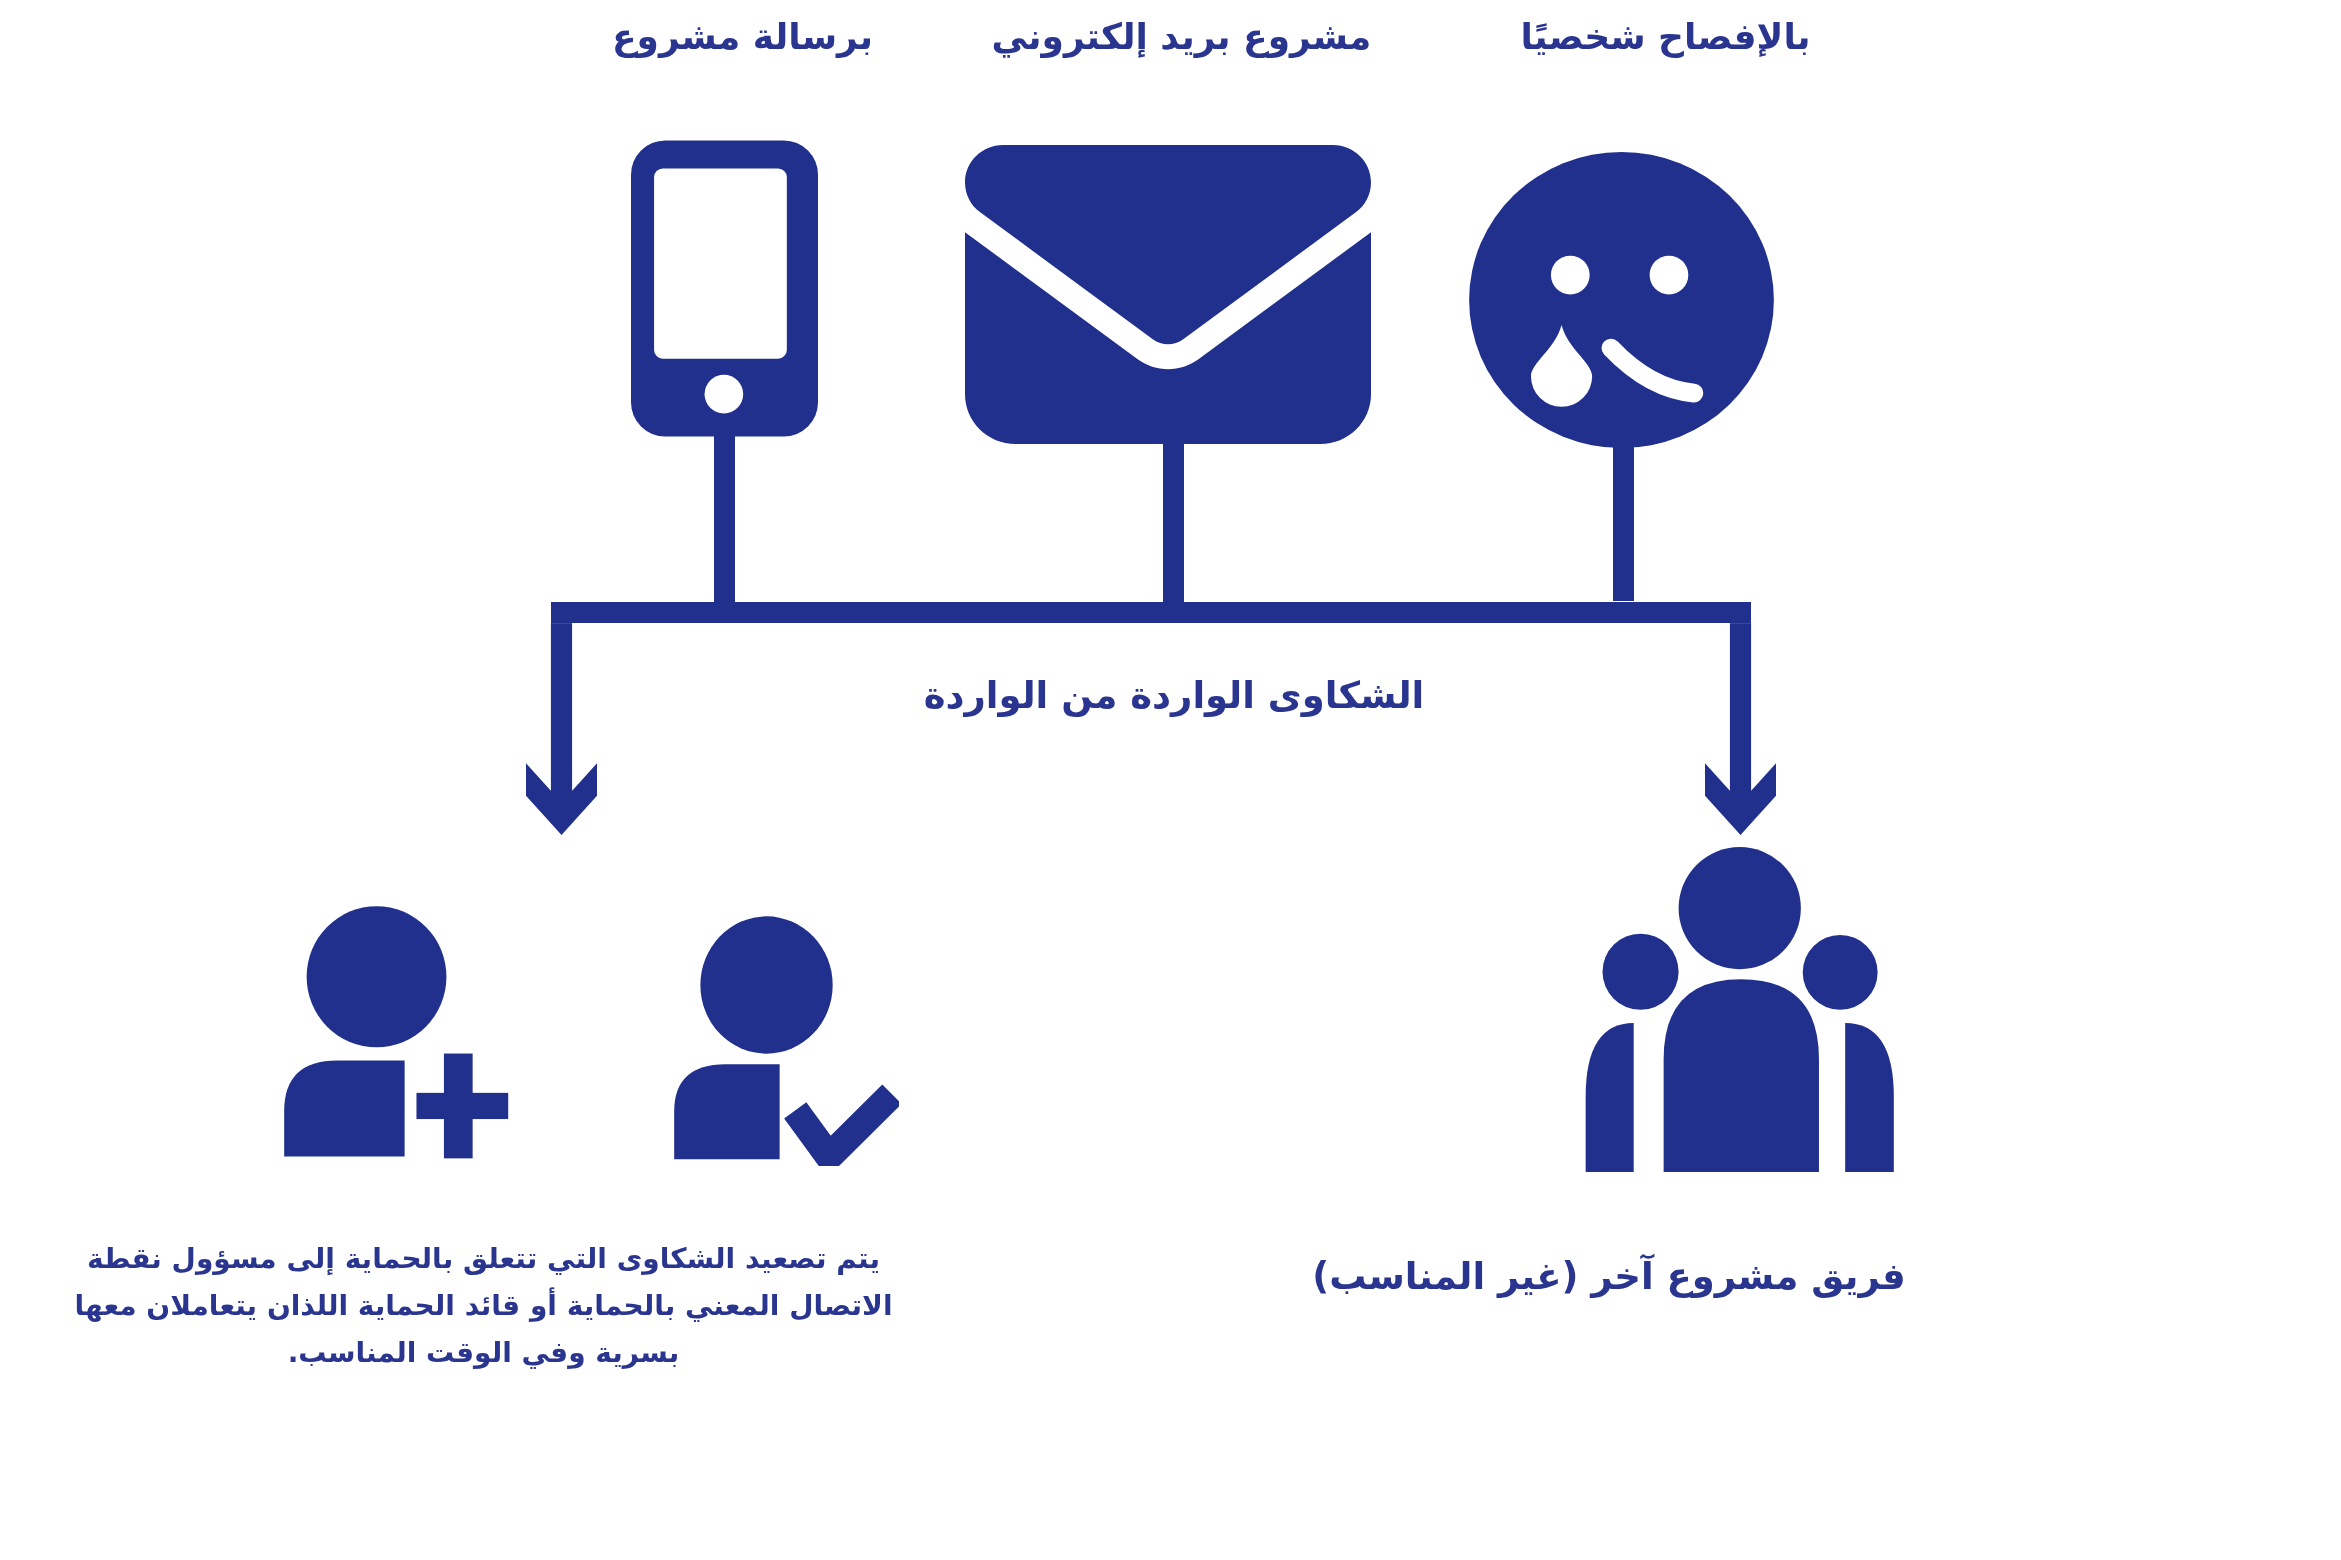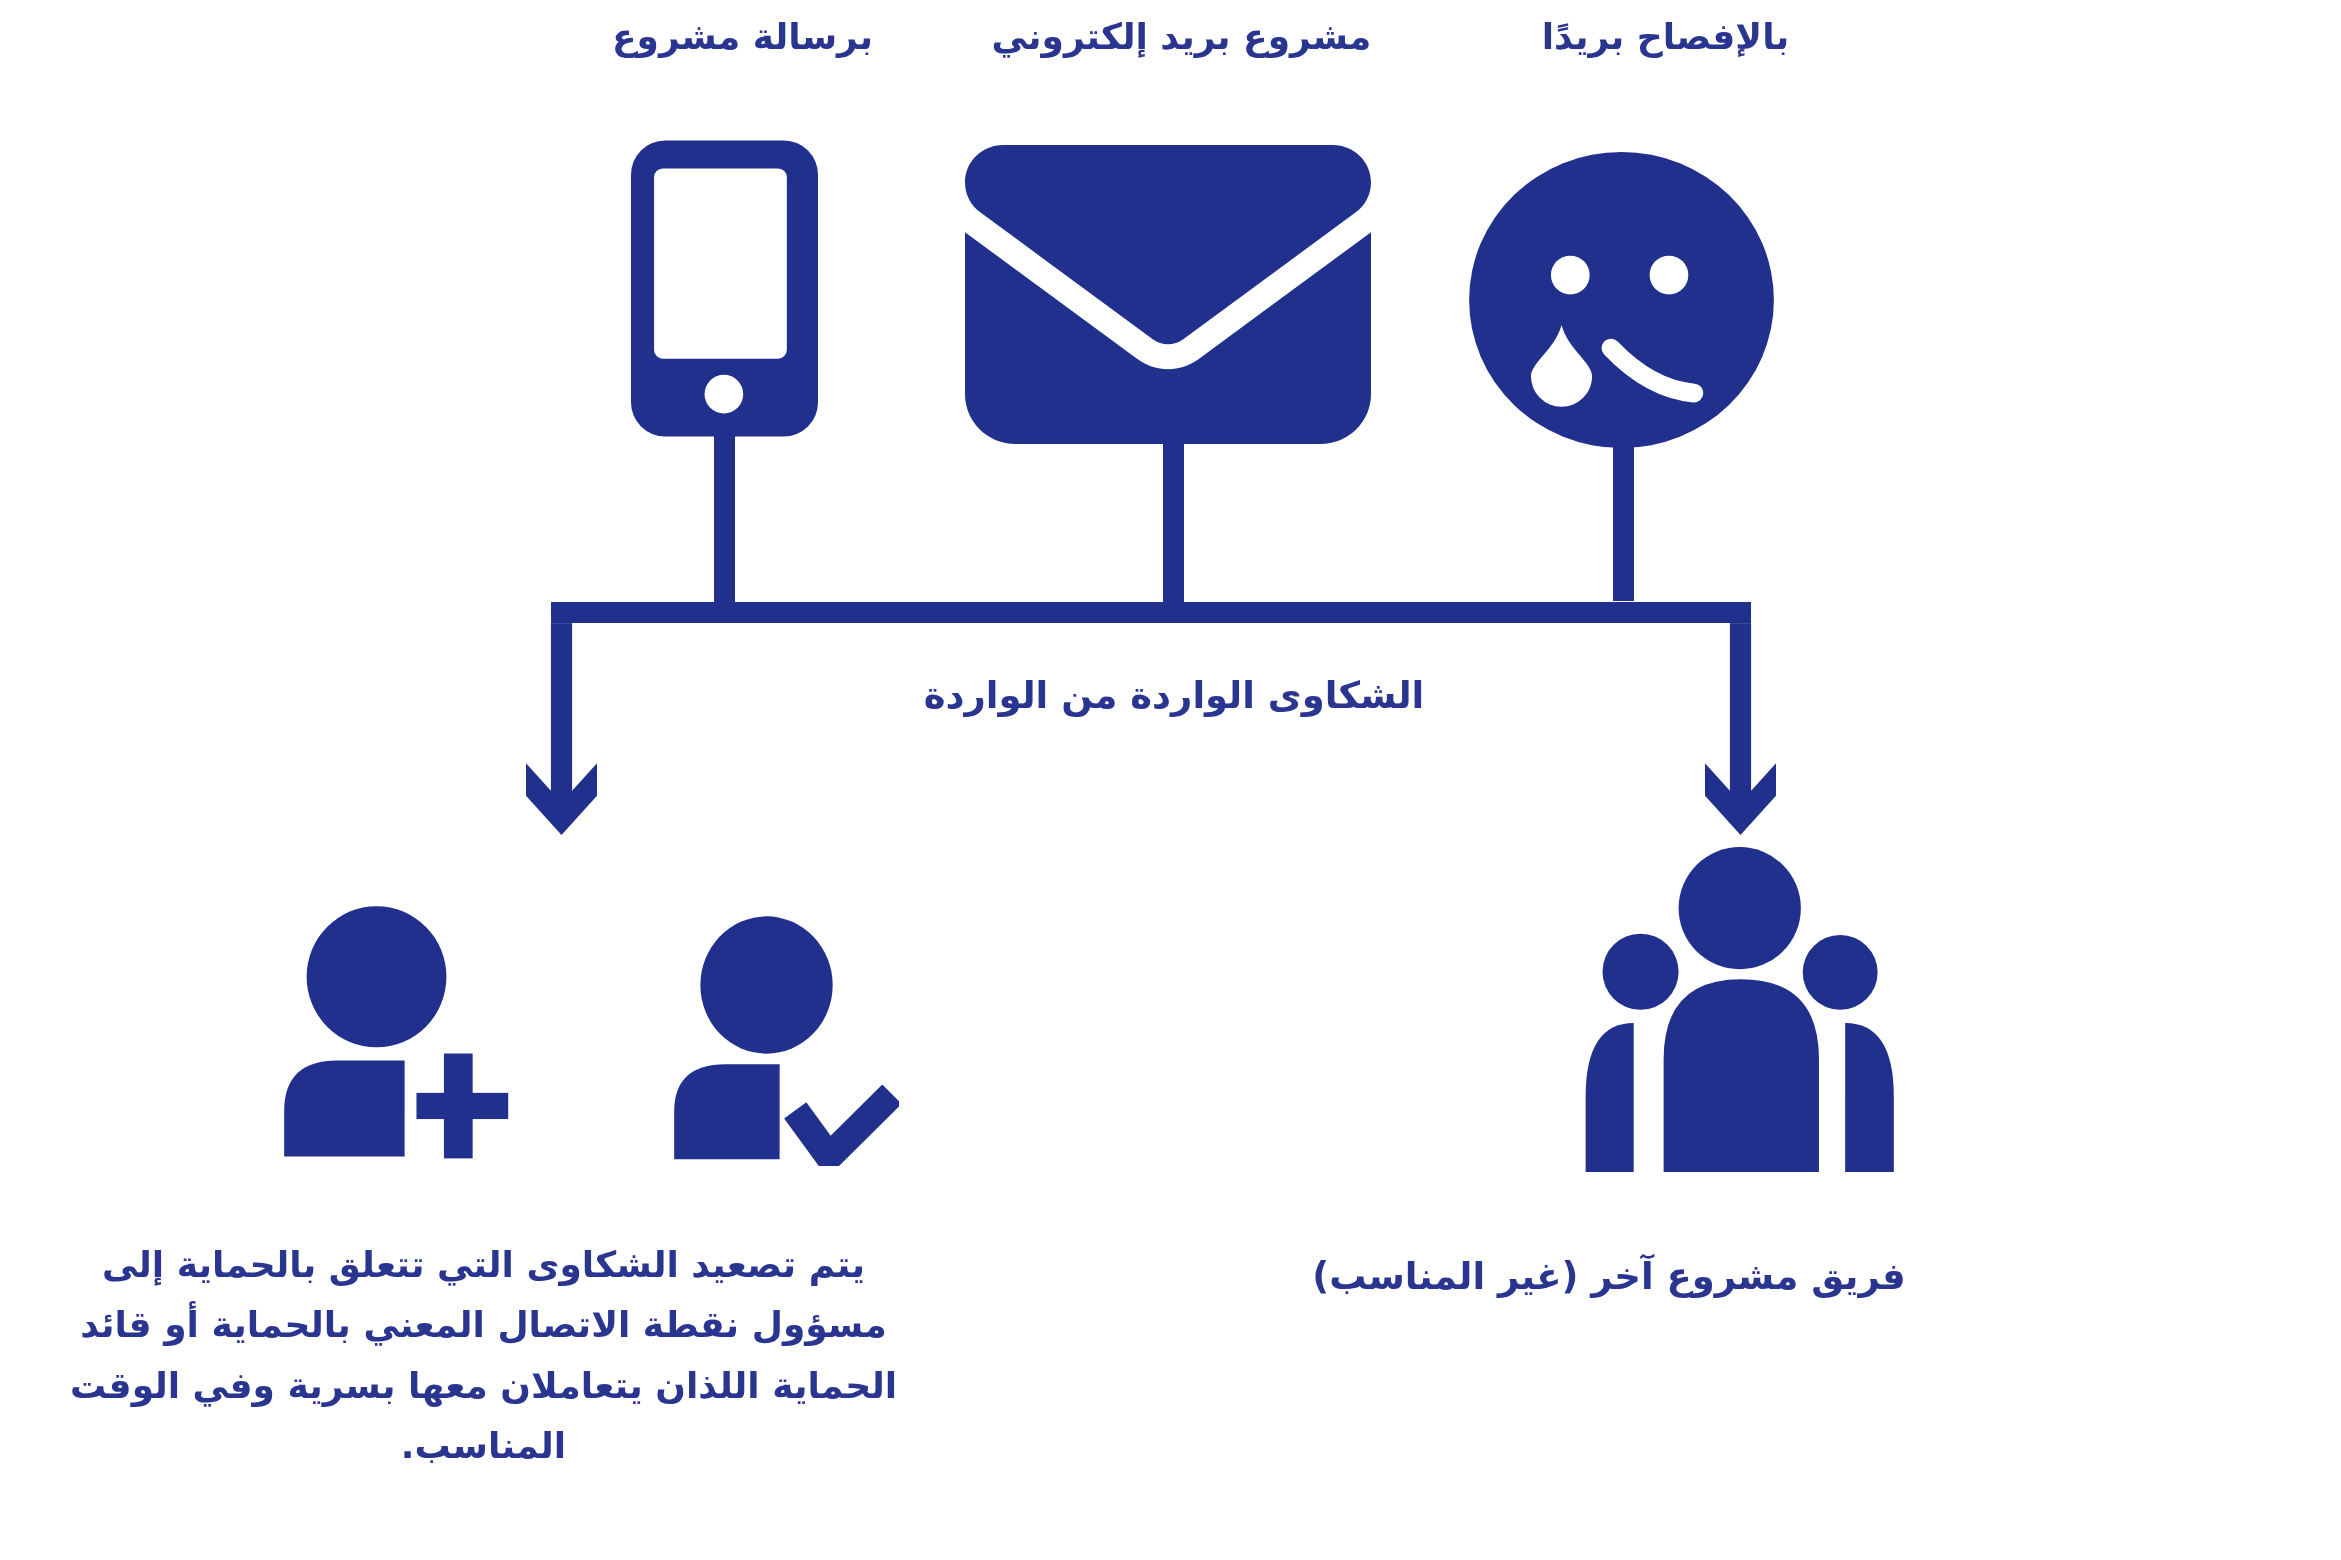--- a/index.html
+++ b/index.html
@@ -3,33 +3,33 @@
 <meta charset="utf-8">
 <style>
   html,body{margin:0;padding:0;background:#ffffff;}
   body{font-family:"DejaVu Sans", sans-serif;}
   #stage{position:relative;width:2342px;height:1561px;background:var(--bg,#fff);overflow:hidden;}
   .abs{position:absolute;}
   .lbl{color:var(--text,#2A3590);font-weight:bold;text-align:center;direction:rtl;line-height:1.25;}
   .lbl-top{font-size:36px;}
   .lbl-mid{font-size:37px;}
   .lbl-team{font-size:37px;}
-  .note{color:var(--text,#2A3590);font-weight:bold;font-size:36px;line-height:1.68;text-align:center;direction:rtl;}
+  .note{color:var(--text,#2A3590);font-weight:bold;font-size:28px;line-height:1.68;text-align:center;direction:rtl;}
   .shape{color:var(--accent,#21308C);}
   .conn{background:var(--accent,#21308C);}
   svg{display:block;}
 </style>
 </head>
 <body>
 
 <div id="stage">
 
   <div class="abs lbl lbl-top" style="left:493px;top:13.7px;width:499px;">برسالة مشروع</div>
   <div class="abs lbl lbl-top" style="left:932px;top:13.7px;width:499px;">مشروع بريد إلكتروني</div>
-  <div class="abs lbl lbl-top" style="left:1416px;top:13.7px;width:499px;">بالإفصاح بريدًا</div>
+  <div class="abs lbl lbl-top" style="left:1416px;top:13.7px;width:499px;">بالإفصاح شخصيًا</div>
 
   <div class="abs shape" style="left:631px;top:140px;">
     <svg width="187" height="297" viewBox="0 0 300 475">
       <rect x="0" y="0" width="300" height="475" rx="55" fill="currentColor"></rect>
       <rect x="37" y="45" width="213" height="305" rx="14" fill="#ffffff"></rect>
       <circle cx="149" cy="407" r="31" fill="#ffffff"></circle>
     </svg>
   </div>
 
   <div class="abs shape" style="left:965px;top:145px;">

